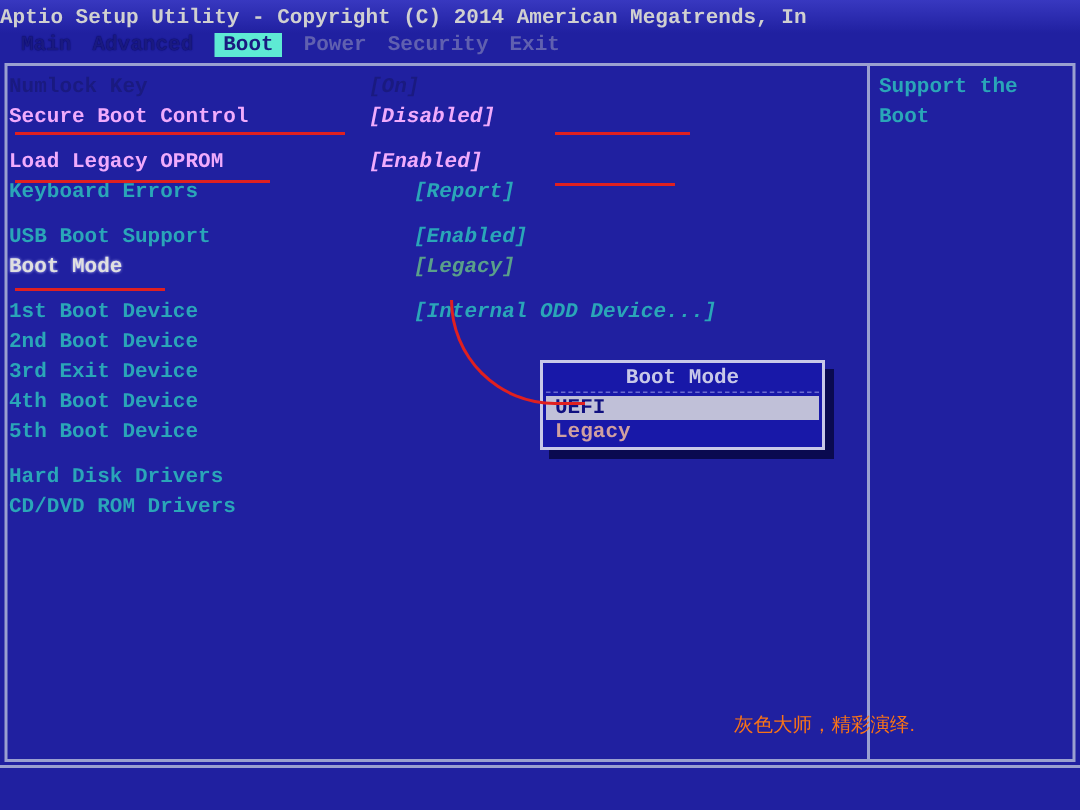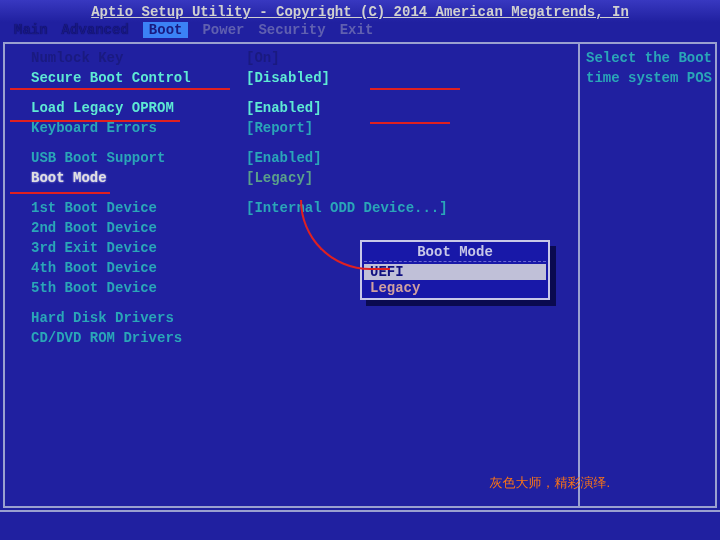--- a/index.html
+++ b/index.html
@@ -6,54 +6,52 @@
   body {
     width: 720px; height: 540px;
     background: #2020a0;
     font-family: "Courier New", monospace;
     font-size: 14px; font-weight: bold;
     color: #d0d0d0;
     overflow: hidden;
     position: relative;
   }
   .header {
-    text-align: center;
     color: #d0d0d0;
     padding: 4px 0 2px 0;
     background: linear-gradient(#3838c0,#2020a0);
-    text-decoration: underline;
   }
   .tabs {
     display: flex; gap: 14px;
     padding: 0 25px 6px 14px;
   }
   .tab { color: #2a2aa0; background:transparent; }
   .tab.inactive { color: #1a1a80; text-shadow: 0 0 1px #00005a; }
   .tab.ghost { color: #6060b0; }
-  .tab.active { background:#3b82f6; color:#1a1a80; padding:0 6px; }
+  .tab.active { background:#5eead4; color:#1a1a80; padding:0 6px; }
   .frame {
     position:absolute;
     left:3px; right:3px; top:42px; bottom:32px;
     border:2px solid #9aa0d0;
   }
   .vline {
     position:absolute; top:42px; bottom:32px;
     left:578px; width:2px; background:#9aa0d0;
   }
   .main {
     position:absolute; left:6px; top:48px;
     width:560px; color:#1a1a80;
     line-height:20px;
   }
   .row { display:flex; }
-  .label { width:240px; white-space:pre;padding-left:25px; }
-  .value { color:#1a1a80; white-space:pre; }
-  .grey .label, .grey .value { color:#5eead4; }
+  .label { width:240px; white-space:pre; }
+  .value { color:#1a1a80; white-space:pre;font-style:italic; }
+  .grey .label, .grey .value { color:#f0abfc; }
   .cyan .label { color:#2aa6b8; }
-  .cyan .value { color:#2aa6b8; }
+  .cyan .value { color:#2aa6b8;margin-left:30px; }
   .sep { height:10px; }
   .highlight .label { color:#e0e0e0; text-shadow:0 0 2px #c0c0ff; }
   .help {
     position:absolute; left:586px; top:48px; right:6px;
     color:#2aa6b8; line-height:20px;
   }
   .footer {
     position:absolute; left:0; right:0; bottom:0;
     height:30px;
     background:#2020a0;
@@ -154,22 +152,21 @@
   <div class="sep"></div>
   <div class="row cyan">
     <span class="label">Hard Disk Drivers</span>
   </div>
   <div class="row cyan">
     <span class="label">CD/DVD ROM Drivers</span>
   </div>
 </div>
 
 <div class="help">
-  <div>Select the Boot</div>
-  <div>time system POS</div>
+  <div>Support the Boot</div>
 </div>
 
 <div class="popup">
   <div class="popup-title">Boot Mode</div>
   <div class="popup-item sel">UEFI</div>
   <div class="popup-item">Legacy</div>
 </div>
 
 <div class="annot" style="left:10px; top:88px; width:220px"></div>
 <div class="annot" style="left:10px; top:120px; width:170px"></div>

